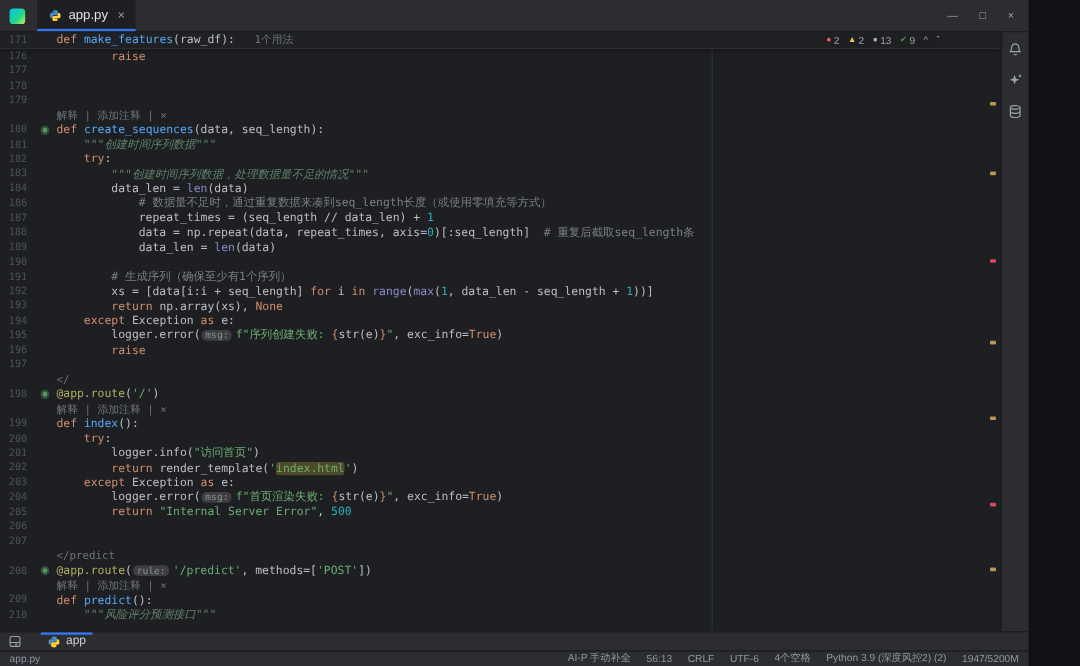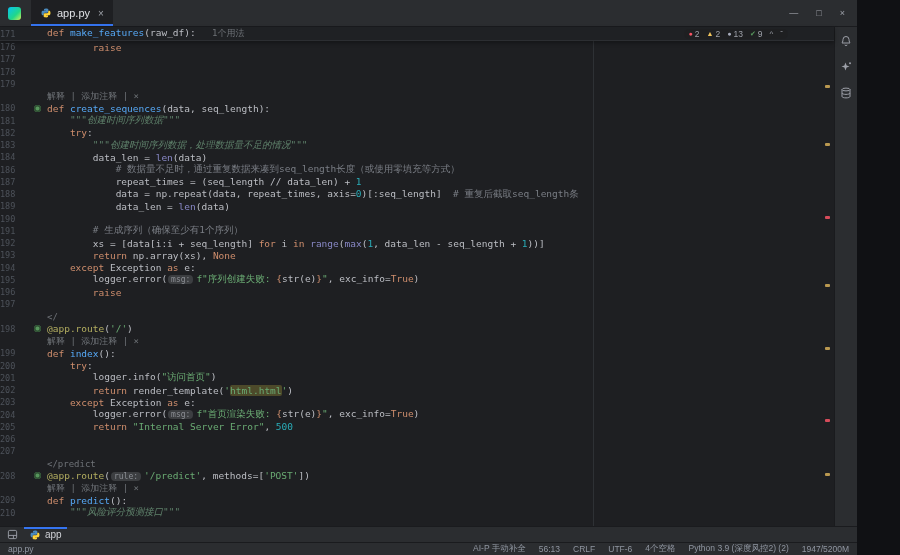--- a/index.html
+++ b/index.html
@@ -17,21 +17,21 @@
   .win-controls{margin-left:auto;display:flex;gap:18px;color:#9da0a8;font-size:9px;padding-right:4px;}
 
   
   .mid{flex:1;display:flex;min-height:0;}
   .editor{flex:1;display:flex;flex-direction:column;min-width:0;position:relative;background:#1e1f22;}
 
   .sticky{height:13px;flex:none;display:flex;align-items:center;background:#1f2124;border-bottom:1px solid #2c2e32;box-shadow:0 2px 4px rgba(0,0,0,.35);position:relative;z-index:3;}
   .rowsarea{flex:1;position:relative;overflow:hidden;}
 
   .row{display:flex;align-items:center;height:12.25px;}
-  .ln{width:30px;flex:none;text-align:left;font-family:"DejaVu Sans Mono","Liberation Mono",monospace;font-size:8.5px;color:#4d525a;}
+  .ln{width:30px;flex:none;text-align:center;font-family:"DejaVu Sans Mono","Liberation Mono",monospace;font-size:8.5px;color:#4d525a;}
   .gi{width:14px;flex:none;display:flex;justify-content:center;align-items:center;}
   .gi.on::before{content:"";width:7px;height:7px;border-radius:50%;background:#57965c;box-shadow:inset 0 0 0 1.5px #2f4f33;}
   .codetext{font-family:"DejaVu Sans Mono","Liberation Mono",monospace;font-size:9.5px;white-space:pre;padding-left:3px;position:relative;z-index:1;}
 
   .sg-t{color:#bcbec4}
   .sg-k{color:#cf8e6d}
   .sg-f{color:#56a8f5}
   .sg-s{color:#6aab73}
   .sg-d{color:#5f826b;font-style:italic}
   .sg-c{color:#7a7e85}
@@ -49,21 +49,21 @@
 
   .insp-widget{margin-left:auto;margin-right:46px;display:flex;align-items:center;gap:7px;background:rgba(30,31,34,.92);border-radius:7px;padding:0 5px;}
   .insp{display:flex;align-items:center;gap:2px;font-size:8.5px;color:#9da0a8;}
   .insp-g{font-size:7px;line-height:1;}
   .insp-chev{color:#9da0a8;font-size:8px;line-height:1;}
 
   .right-stripe{width:22px;flex:none;background:#2b2d30;border-left:1px solid #1a1b1e;display:flex;flex-direction:column;align-items:center;gap:14px;padding-top:8px;}
   .stripe-icon{width:12px;height:12px;display:flex;align-items:center;justify-content:center;}
 
   
-  .toolbar{height:15px;flex:none;background:#2b2d30;border-top:1px solid #1a1b1e;display:flex;align-items:center;padding:0 6px;gap:6px;}
+  .toolbar{height:15px;flex:none;background:#2b2d30;border-top:1px solid #1a1b1e;display:flex;align-items:center;padding:0 6px;gap:16px;}
   .run-tab{display:flex;align-items:center;gap:4px;font-size:10px;color:#cfd1d6;height:100%;padding:0 5px;position:relative;}
   .run-tab::after{content:"";position:absolute;left:0;right:0;top:0;height:2px;background:#3574f0;}
 
   .statusbar{height:12px;flex:none;background:#2b2d30;border-top:1px solid #1a1b1e;display:flex;align-items:center;padding:0 8px;font-size:8.5px;color:#9096a1;}
   .sb-left{color:#9096a1;}
   .sb-items{margin-left:auto;display:flex;align-items:center;gap:13px;}
   .sbi{white-space:nowrap;}
 </style>
 </head>
 <body>
@@ -259,21 +259,21 @@
               <span class="codetext"><span class="sg-t">    </span><span class="sg-k">try</span><span class="sg-t">:</span></span>
             </div>
             <div class="row">
               <span class="ln">201</span>
               <span class="gi"></span>
               <span class="codetext"><span class="sg-t">        logger.info(</span><span class="sg-s">"访问首页"</span><span class="sg-t">)</span></span>
             </div>
             <div class="row">
               <span class="ln">202</span>
               <span class="gi"></span>
-              <span class="codetext"><span class="sg-t">        </span><span class="sg-k">return</span><span class="sg-t"> render_template(</span><span class="sg-s">'</span><span class="sg-shl">html.html</span><span class="sg-s">'</span><span class="sg-t">)</span></span>
+              <span class="codetext"><span class="sg-t">        </span><span class="sg-k">return</span><span class="sg-t"> render_template(</span><span class="sg-s">'</span><span class="sg-shl">index.html</span><span class="sg-s">'</span><span class="sg-t">)</span></span>
             </div>
             <div class="row">
               <span class="ln">203</span>
               <span class="gi"></span>
               <span class="codetext"><span class="sg-t">    </span><span class="sg-k">except</span><span class="sg-t"> Exception </span><span class="sg-k">as</span><span class="sg-t"> e:</span></span>
             </div>
             <div class="row">
               <span class="ln">204</span>
               <span class="gi"></span>
               <span class="codetext"><span class="sg-t">        logger.error(</span><span class="sg-p">msg:</span><span class="sg-s">f"首页渲染失败: </span><span class="sg-k">{</span><span class="sg-t">str(e)</span><span class="sg-k">}</span><span class="sg-s">"</span><span class="sg-t">, exc_info=</span><span class="sg-k">True</span><span class="sg-t">)</span></span>

